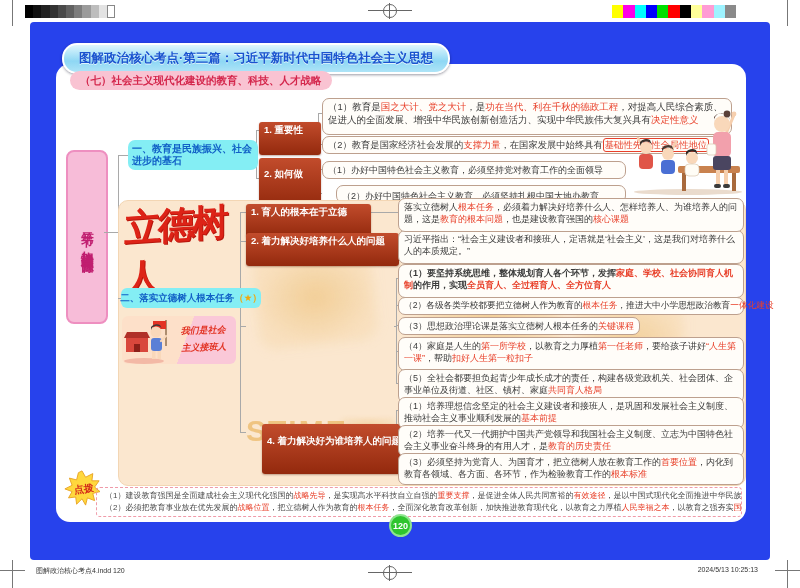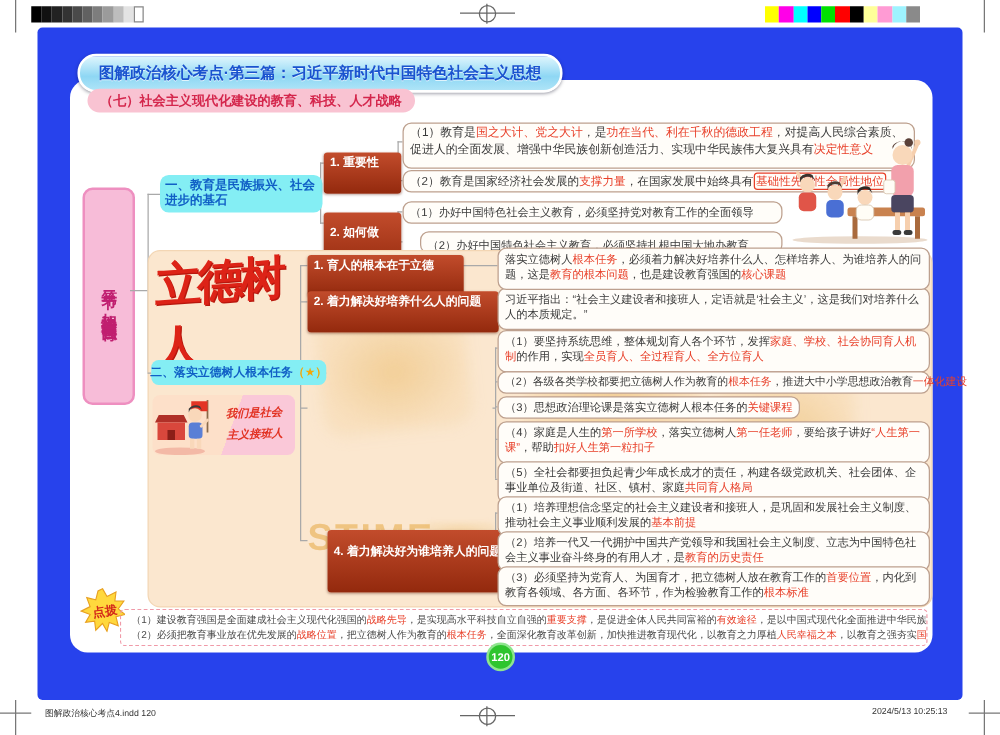--- a/index.html
+++ b/index.html
@@ -132,21 +132,21 @@
   <div class="cn" style="left:318px;top:113px;width:1px;height:31px"></div>
   <div class="cn" style="left:318px;top:113px;width:4px;height:1px"></div>
   <div class="cn" style="left:318px;top:144px;width:4px;height:1px"></div>
   <div class="cn" style="left:316px;top:178px;width:2px;height:1px"></div>
   <div class="cn" style="left:318px;top:169px;width:1px;height:24px"></div>
   <div class="cn" style="left:318px;top:169px;width:4px;height:1px"></div>
   <div class="cn" style="left:318px;top:193px;width:4px;height:1px"></div>
 
   <div class="cyan cyan1">一、教育是民族振兴、社会进步的基石</div>
   <div class="node-red" style="left:259px;top:122px;width:57px;height:17px;">1. 重要性</div>
-  <div class="node-red" style="left:259px;top:170px;width:57px;height:33px;">2. 如何做</div>
+  <div class="node-red" style="left:259px;top:158px;width:57px;height:33px;">2. 如何做</div>
   <div class="cbox" style="left:322px;top:98px;width:398px;height:31px;font-size:9.5px;"><span>（1）教育是</span><span class="seg-r">国之大计、党之大计</span><span>，是</span><span class="seg-r">功在当代、利在千秋的德政工程</span><span>，对提高人民综合素质、促进人的全面发展、增强中华民族创新创造活力、实现中华民族伟大复兴具有</span><span class="seg-r">决定性意义</span></div>
   <div class="cbox one" style="left:322px;top:136px;width:392px;height:16px;font-size:9.3px;">
       <span>（2）教育是国家经济社会发展的</span>
       <span class="seg-r">支撑力量</span>
       <span>，在国家发展中始终具有</span>
       <span class="seg-rb">基础性先导性全局性地位</span>
     </div>
   <div class="cbox one" style="left:322px;top:161px;width:292px;height:16px;">
       <span>（1）办好中国特色社会主义教育，必须坚持党对教育工作的全面领导</span>
     </div>
@@ -237,32 +237,32 @@
     </svg>
     <div class="slogan">我们是社会主义接班人</div>
   </div>
 
   <div class="node-red" style="left:246px;top:204px;width:120px;height:17px;">1. 育人的根本在于立德</div>
   <div class="node-red" style="left:246px;top:233px;width:148px;height:17px;">2. 着力解决好培养什么人的问题</div>
   <div class="node-red" style="left:246px;top:424px;width:148px;height:34px;margin-left:16px;">4. 着力解决好为谁培养人的问题</div>
 
   <div class="cbox" style="left:398px;top:230px;width:334px;height:28px;"><span>习近平指出：“社会主义建设者和接班人，定语就是‘社会主义’，这是我们对培养什么人的本质规定。”</span></div>
   <div class="cbox" style="left:398px;top:198px;width:334px;height:28px;"><span>落实立德树人</span><span class="seg-r">根本任务</span><span>，必须着力解决好培养什么人、怎样培养人、为谁培养人的问题，这是</span><span class="seg-r">教育的根本问题</span><span>，也是建设教育强国的</span><span class="seg-r">核心课题</span></div>
-  <div class="cbox" style="left:398px;top:264px;width:334px;height:28px;"><span>（1）要坚持系统思维，整体规划育人各个环节，发挥</span><span class="seg-r">家庭、学校、社会协同育人机制</span><span>的作用，实现</span><span class="seg-r">全员育人、全过程育人、全方位育人</span></div>
+  <div class="cbox" style="left:398px;top:264px;width:334px;height:28px;font-weight:bold;"><span>（1）要坚持系统思维，整体规划育人各个环节，发挥</span><span class="seg-r">家庭、学校、社会协同育人机制</span><span>的作用，实现</span><span class="seg-r">全员育人、全过程育人、全方位育人</span></div>
   <div class="cbox one" style="left:398px;top:297px;width:334px;height:16px;font-size:8.7px;">
       <span>（2）各级各类学校都要把立德树人作为教育的</span>
       <span class="seg-r">根本任务</span>
       <span>，推进大中小学思想政治教育</span>
       <span class="seg-r">一体化建设</span>
     </div>
   <div class="cbox one" style="left:398px;top:317px;width:230px;height:16px;">
       <span>（3）思想政治理论课是落实立德树人根本任务的</span>
       <span class="seg-r">关键课程</span>
     </div>
-  <div class="cbox" style="left:398px;top:337px;width:334px;height:28px;"><span>（4）家庭是人生的</span><span class="seg-r">第一所学校</span><span>，落实立德树人</span><span class="seg-r">第一任老师</span><span>，要给孩子讲好</span><span class="seg-r">“人生第一课”</span><span>，帮助</span><span class="seg-r">扣好人生第一粒扣子</span></div>
+  <div class="cbox" style="left:398px;top:337px;width:334px;height:28px;"><span>（4）家庭是人生的</span><span class="seg-r">第一所学校</span><span>，以教育之力厚植</span><span class="seg-r">第一任老师</span><span>，要给孩子讲好</span><span class="seg-r">“人生第一课”</span><span>，帮助</span><span class="seg-r">扣好人生第一粒扣子</span></div>
   <div class="cbox" style="left:398px;top:369px;width:334px;height:28px;"><span>（5）全社会都要担负起青少年成长成才的责任，构建各级党政机关、社会团体、企事业单位及街道、社区、镇村、家庭</span><span class="seg-r">共同育人格局</span></div>
   <div class="cbox" style="left:398px;top:397px;width:334px;height:26px;"><span>（1）培养理想信念坚定的社会主义建设者和接班人，是巩固和发展社会主义制度、推动社会主义事业顺利发展的</span><span class="seg-r">基本前提</span></div>
   <div class="cbox" style="left:398px;top:425px;width:334px;height:26px;"><span>（2）培养一代又一代拥护中国共产党领导和我国社会主义制度、立志为中国特色社会主义事业奋斗终身的有用人才，是</span><span class="seg-r">教育的历史责任</span></div>
   <div class="cbox" style="left:398px;top:453px;width:334px;height:26px;"><span>（3）必须坚持为党育人、为国育才，把立德树人放在教育工作的</span><span class="seg-r">首要位置</span><span>，内化到教育各领域、各方面、各环节，作为检验教育工作的</span><span class="seg-r">根本标准</span></div>
 
   <svg class="tipstar" viewBox="0 0 40 40">
     <polygon points="20,1 24,8 32,4 31,12 39,12 34,19 40,24 32,26 34,34 26,31 24,39 20,32 14,38 13,30 5,31 9,24 1,21 9,17 6,9 14,11 16,3" fill="#ffd83d" stroke="#e8a020" stroke-width="1"></polygon>
     <text x="11" y="25" font-size="11" font-weight="bold" fill="#d42a1a" transform="rotate(-8 20 20)">点拨</text>
   </svg>
   <div class="tipsbox">

